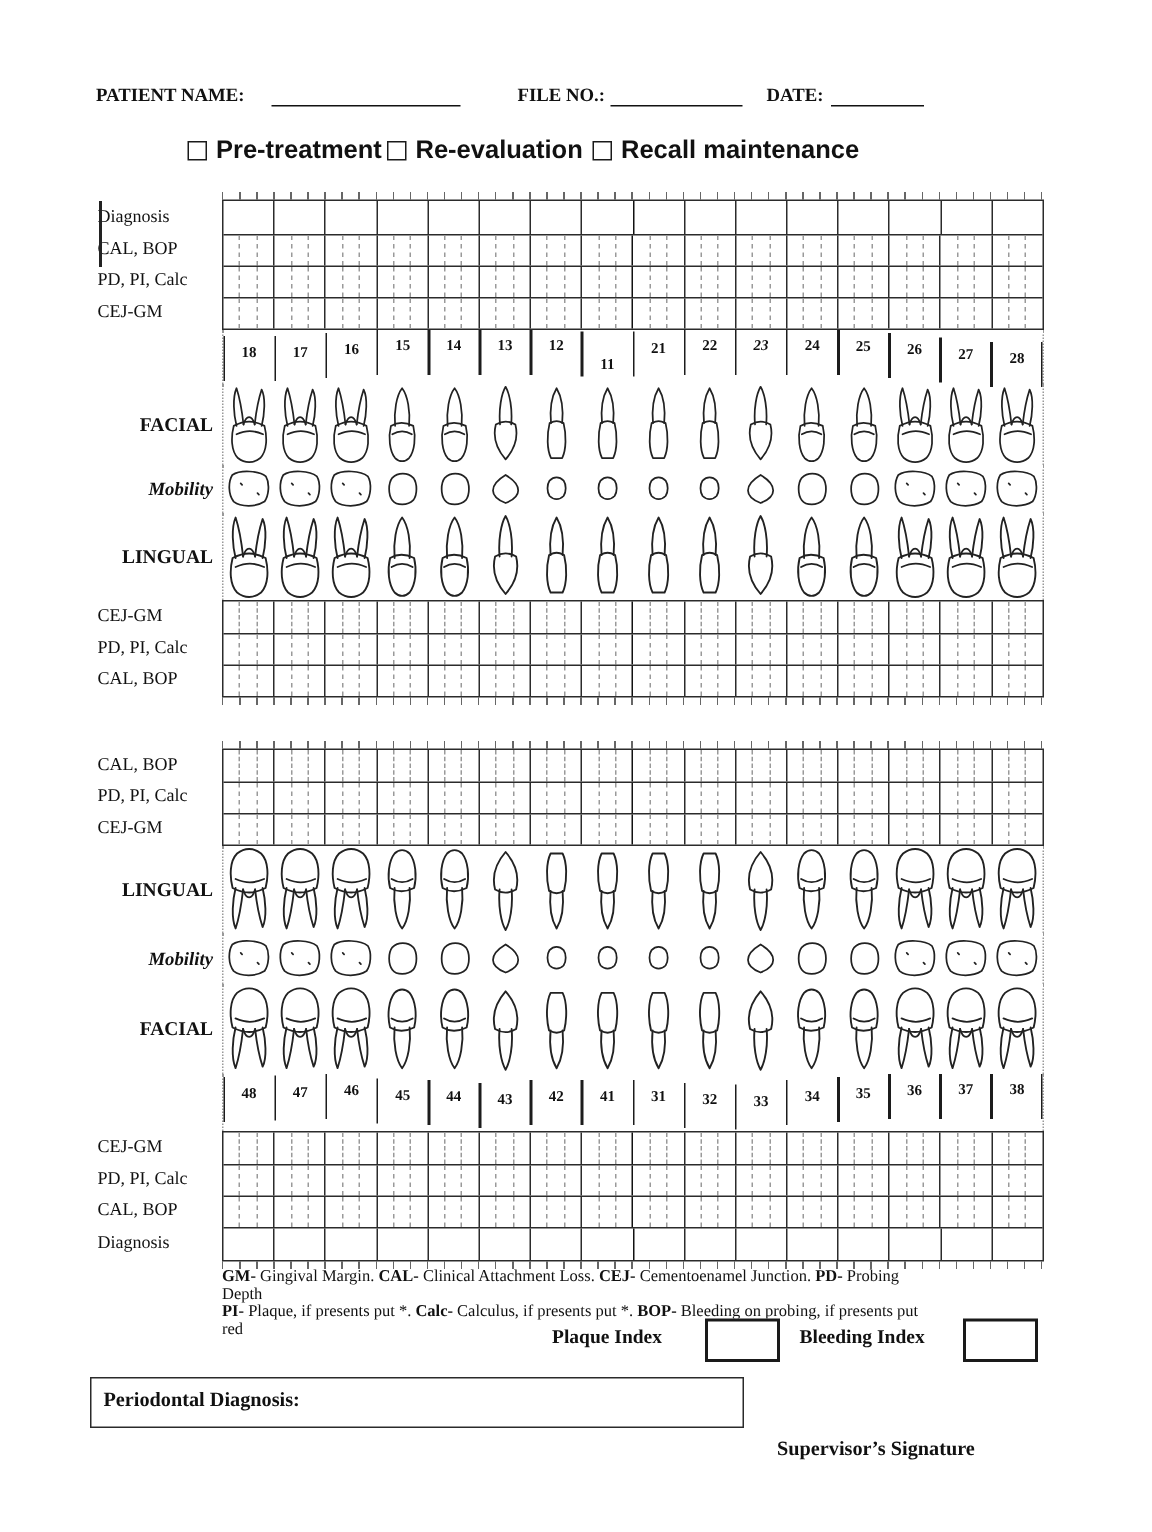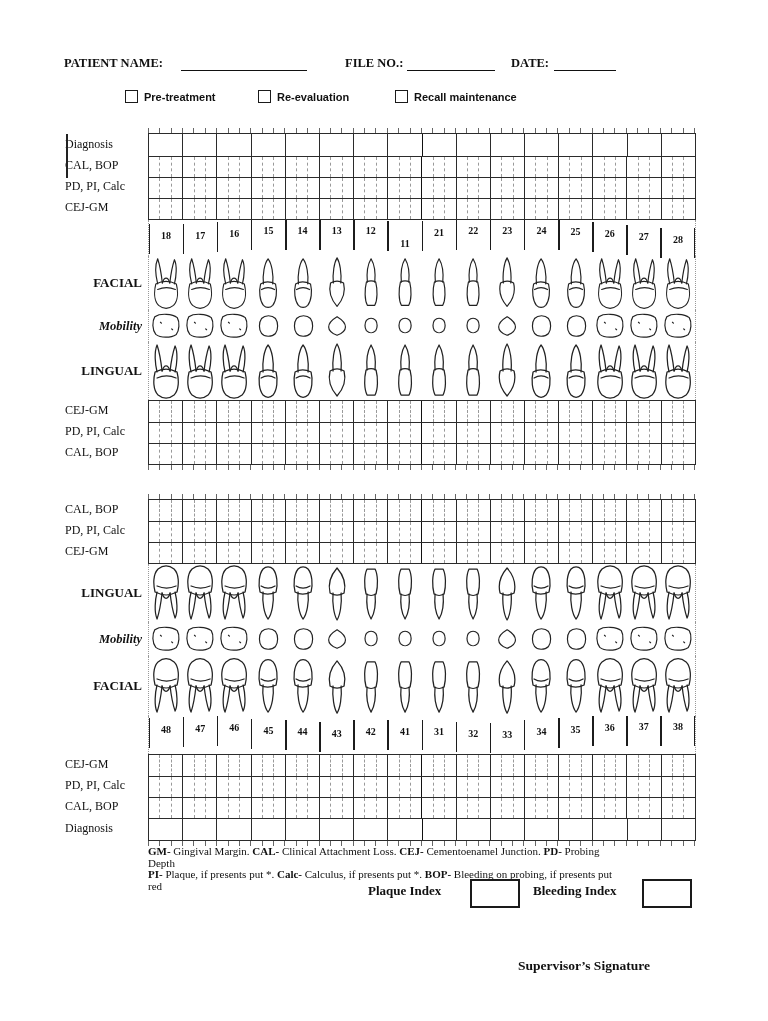--- a/index.html
+++ b/index.html
@@ -8,21 +8,21 @@
 
   
   .title{position:absolute;top:24px;left:0;width:736px;text-align:center;
          font-size:15.5px;font-weight:bold;letter-spacing:.4px;}
   .fields{position:absolute;top:56px;left:0;width:768px;height:20px;}
   .flabel{position:absolute;font-size:12.5px;font-weight:bold;}
   .fline{position:absolute;top:13px;border-bottom:1.6px solid #111;height:1px;}
   .cbrow{position:absolute;top:90px;left:0;width:768px;height:18px;}
   .cbg{position:absolute;display:flex;align-items:center;gap:6px;cursor:pointer;}
   .cb{width:11px;height:11px;border:1.8px solid #1a1a1a;background:#fff;flex:none;}
-  .cbtext{font-family:"Liberation Sans", sans-serif;font-size:11px;font-weight:bold;color:#111;}
+  .cbtext{font-family:"Liberation Sans", sans-serif;font-size:17px;font-weight:bold;color:#111;}
 
   
   .chart{position:absolute;left:62px;width:634px;}
   #chart-upper{top:128px;}
   #chart-lower{top:494px;}
   .tick-strip{height:5px;margin-left:86px;
      background:repeating-linear-gradient(90deg,#666 0 1px,transparent 1px 11.375px);}
   .gblock{display:flex;}
   .gb-labels{width:86px;flex:none;display:flex;flex-direction:column;}
   .gb-labels .lab{display:flex;align-items:center;padding-left:3px;font-size:12px;box-sizing:border-box;}
@@ -288,21 +288,21 @@
             <div class="ncell"><i class="nbar" style="top: 4px;"></i><span class="nnum" style="margin-top: 10px;">18</span></div>
             <div class="ncell"><i class="nbar" style="top: 4px;"></i><span class="nnum" style="margin-top: 10px;">17</span></div>
             <div class="ncell"><i class="nbar" style="top: 2px;"></i><span class="nnum" style="margin-top: 8px;">16</span></div>
             <div class="ncell"><i class="nbar" style="top: 0px;"></i><span class="nnum" style="margin-top: 5px;">15</span></div>
             <div class="ncell"><i class="nbar" style="top: 0px;"></i><span class="nnum" style="margin-top: 4px;">14</span></div>
             <div class="ncell"><i class="nbar" style="top: 0px;"></i><span class="nnum" style="margin-top: 2px;">13</span></div>
             <div class="ncell"><i class="nbar" style="top: 0px;"></i><span class="nnum" style="margin-top: 4px; text-align: right;">12</span></div>
             <div class="ncell"><i class="nbar" style="top: 1px;"></i><span class="nnum" style="margin-top: 18px;">11</span></div>
             <div class="ncell"><i class="nbar" style="top: 1px;"></i><span class="nnum" style="margin-top: 7px;">21</span></div>
             <div class="ncell"><i class="nbar" style="top: 0px;"></i><span class="nnum" style="margin-top: 5px;">22</span></div>
-            <div class="ncell"><i class="nbar" style="top: 0px;"></i><span class="nnum" style="margin-top: 2px;">23</span></div>
+            <div class="ncell"><i class="nbar" style="top: 0px;"></i><span class="nnum" style="margin-top: 2px; font-style: italic;">23</span></div>
             <div class="ncell"><i class="nbar" style="top: 0px;"></i><span class="nnum" style="margin-top: 4px;">24</span></div>
             <div class="ncell"><i class="nbar" style="top: 0px;"></i><span class="nnum" style="margin-top: 6px;">25</span></div>
             <div class="ncell"><i class="nbar" style="top: 2px;"></i><span class="nnum" style="margin-top: 8px;">26</span></div>
             <div class="ncell"><i class="nbar" style="top: 5px;"></i><span class="nnum" style="margin-top: 11px;">27</span></div>
             <div class="ncell"><i class="nbar" style="top: 8px;"></i><span class="nnum" style="margin-top: 14px;">28</span></div>
             <i class="nbar end" style="top: 8px;"></i>
           </div>
         </div>
         <div class="trow facialrow">
           <div class="tlab">FACIAL</div>
@@ -1714,16 +1714,19 @@
   <div class="legend">
     <div id="legend-line1"><b>GM-</b><span> Gingival Margin. </span><b>CAL-</b><span> Clinical Attachment Loss. </span><b>CEJ-</b><span> Cementoenamel Junction. </span><b>PD-</b><span> Probing Depth</span></div>
     <div id="legend-line2"><b>PI-</b><span> Plaque, if presents put *. </span><b>Calc-</b><span> Calculus, if presents put *.  </span><b>BOP-</b><span> Bleeding on probing, if presents put red</span></div>
   </div>
 
   <span class="idxlabel" style="left:368px;top:883px">Plaque Index</span>
   <span class="idxbox" style="left:470px;top:879px"></span>
   <span class="idxlabel" style="left:533px;top:883px">Bleeding Index</span>
   <span class="idxbox" style="left:642px;top:879px"></span>
 
+  <div class="diagbox">
+    <span>Periodontal Diagnosis:</span>
+  </div>
 
   <div class="signature">Supervisor’s Signature</div>
 
 </div>
 
 </body></html>

